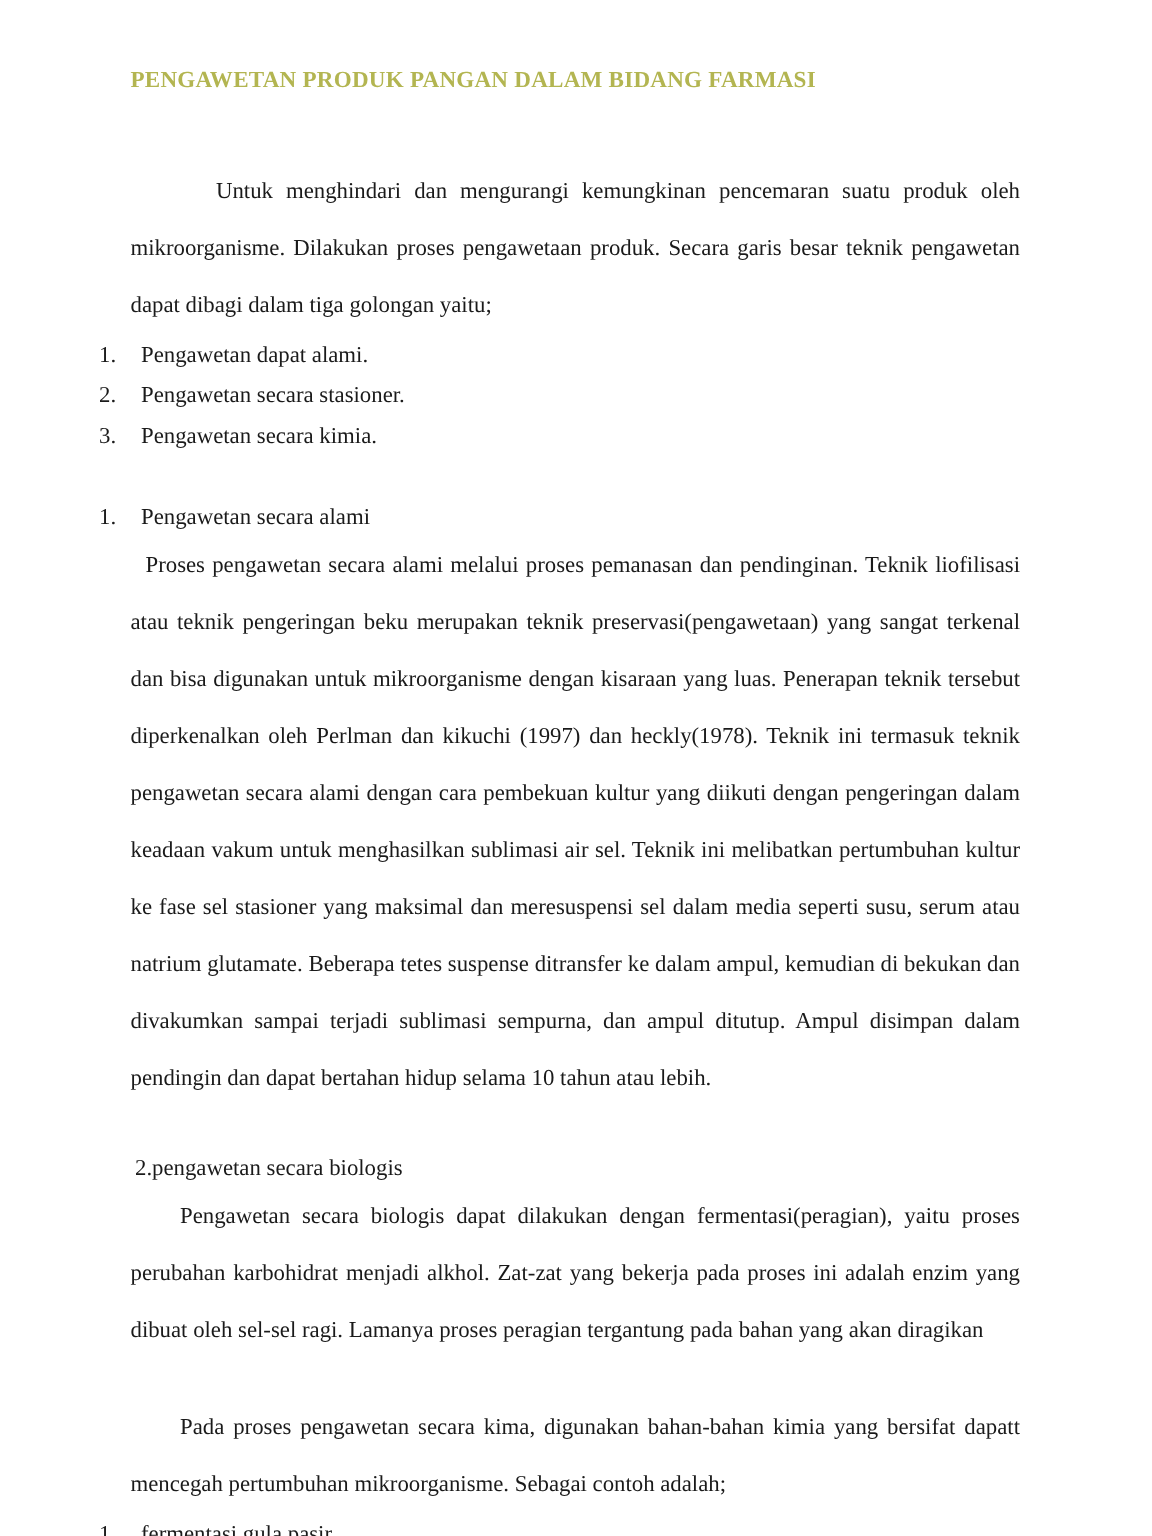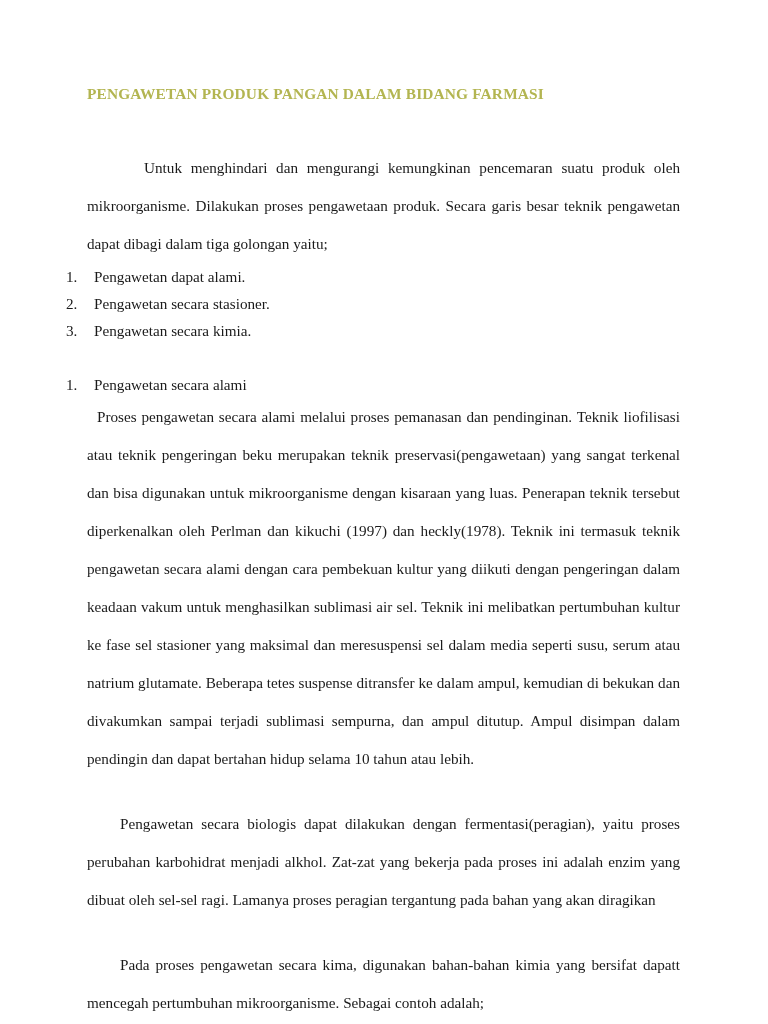--- a/index.html
+++ b/index.html
@@ -22,21 +22,21 @@
     width: 768px;
     height: 1024px;
     background: #ffffff;
     box-sizing: border-box;
     padding: 0 88px 0 62px;
   }
 
   
   .doc-title {
     margin: 0;
-    padding-top: 84px;
+    padding-top: 44px;
     padding-left: 25px;
     font-size: 15.4px;
     font-weight: bold;
     letter-spacing: 0.15px;
     line-height: 1.3;
     color: #b3b551;
     font-family: "Liberation Serif", "DejaVu Serif", serif;
   }
 
   
@@ -138,20 +138,21 @@
 
   <div class="heading-item">
     <span class="marker">1.</span>
     <span>Pengawetan secara alami</span>
   </div>
 
   <p class="para tiny-indent">Proses pengawetan secara alami melalui proses pemanasan dan pendinginan. Teknik liofilisasi atau teknik pengeringan beku merupakan teknik preservasi(pengawetaan) yang sangat terkenal dan bisa digunakan untuk mikroorganisme dengan kisaraan yang luas. Penerapan teknik tersebut diperkenalkan oleh Perlman dan kikuchi (1997) dan heckly(1978). Teknik ini termasuk teknik pengawetan secara alami dengan cara pembekuan kultur yang diikuti dengan pengeringan dalam keadaan vakum untuk menghasilkan sublimasi air sel. Teknik ini melibatkan pertumbuhan kultur ke fase sel stasioner yang maksimal dan meresuspensi sel dalam media seperti susu, serum atau natrium glutamate. Beberapa tetes suspense ditransfer ke dalam ampul, kemudian di bekukan dan divakumkan sampai terjadi sublimasi sempurna, dan ampul ditutup. Ampul disimpan dalam pendingin dan dapat bertahan hidup selama 10 tahun atau lebih.</p>
 
   <div class="spacer-md"></div>
 
+  <div class="subhead ind-1">2.pengawetan secara biologis</div>
 
   <p class="para small-indent">Pengawetan secara biologis dapat dilakukan dengan fermentasi(peragian), yaitu proses perubahan karbohidrat menjadi alkhol. Zat-zat yang bekerja pada proses ini adalah enzim yang dibuat oleh sel-sel ragi. Lamanya proses peragian tergantung pada bahan yang akan diragikan</p>
 
   <div class="spacer-md"></div>
 
 
   <p class="para small-indent">Pada proses pengawetan secara kima, digunakan bahan-bahan kimia yang bersifat dapatt mencegah pertumbuhan mikroorganisme. Sebagai contoh adalah;</p>
 
   <ul class="olist">
     <li>

